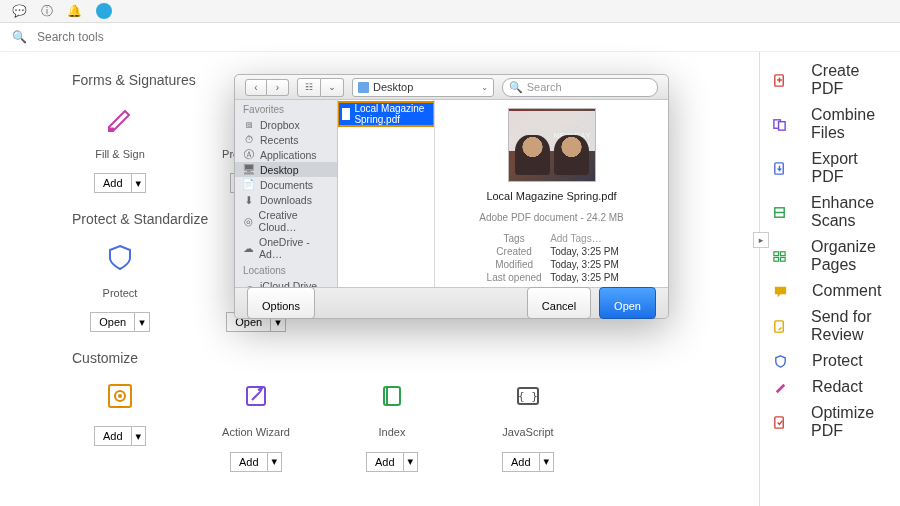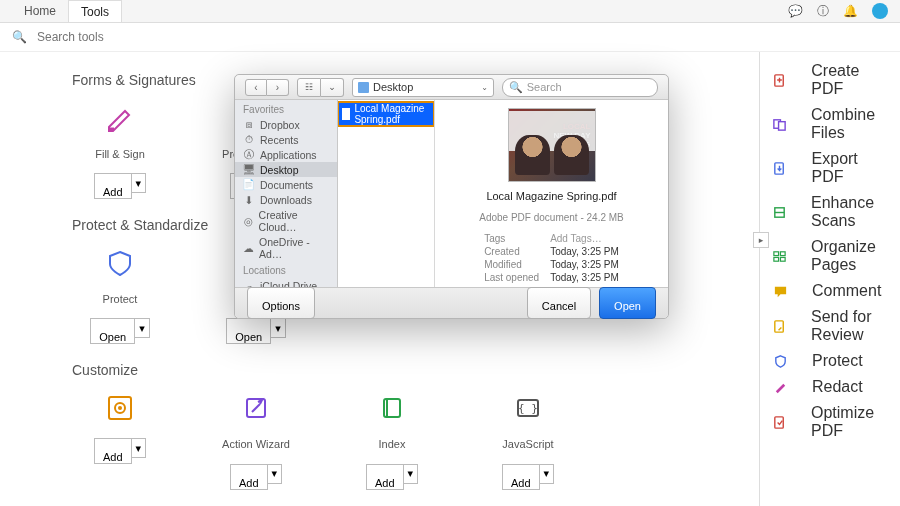--- a/index.html
+++ b/index.html
@@ -12,21 +12,21 @@
 .searchbar{height:28px;display:flex;align-items:center;padding:0 12px;border-bottom:1px solid #eee;color:#888}
 .searchbar input{border:none;outline:none;margin-left:8px;font-size:12px;flex:1}
 .main{display:flex;height:calc(100% - 50px)}
 .content{flex:1;padding:10px 20px 10px 72px;overflow:auto}
 .section-title{font-size:14px;color:#555;margin:10px 0 12px}
 .grid{display:flex;gap:40px;flex-wrap:wrap;margin-bottom:18px}
 .tool{width:96px;display:flex;flex-direction:column;align-items:center;gap:12px;text-align:center}
 .tool-icon{width:36px;height:36px;display:flex;align-items:center;justify-content:center}
 .tool-label{font-size:11px;color:#555;line-height:1.2}
 .splitbtn{display:flex}
-.splitbtn button{height:20px;font-size:11px;border:1px solid #bbb;background:#fff;padding:12px 8px;cursor:pointer}
+.splitbtn button{height:20px;font-size:11px;border:1px solid #bbb;background:#fff;padding:0 8px;cursor:pointer}
 .splitbtn button:last-child{padding:0 4px;border-left:none}
 .rightpane{width:120px;border-left:1px solid #ddd;padding:6px 8px 6px 12px;position:relative}
 .rp-item{display:flex;align-items:center;gap:24px;padding:4px 0;font-size:16px;color:#333;cursor:pointer}
 .rp-icon{width:16px;height:16px;display:flex;align-items:center;justify-content:center}
 .rp-collapse{position:absolute;left:-7px;top:180px;width:14px;height:14px;border:1px solid #ccc;background:#fff;display:flex;align-items:center;justify-content:center;font-size:9px;color:#666;cursor:pointer}
 
 .dialog{position:absolute;left:234px;top:74px;width:433px;height:243px;background:#ececec;border:1px solid #b5b5b5;border-radius:5px;box-shadow:0 12px 40px rgba(0,0,0,.3);display:flex;flex-direction:column}
 .dlg-toolbar{height:24px;background:linear-gradient(#f7f7f7,#e3e3e3);border-bottom:1px solid #c8c8c8;display:flex;align-items:center;gap:8px;padding:0 10px;border-radius:5px 5px 0 0}
 .dlg-nav{display:flex}
 .dlg-nav button{width:22px;height:17px;border:1px solid #b0b0b0;background:linear-gradient(#fff,#eee);font-size:10px;color:#666;padding:0;cursor:pointer}
@@ -54,37 +54,33 @@
 .preview{flex:1;display:flex;flex-direction:column;align-items:center;padding:8px 10px 4px;font-size:10px;color:#555}
 .thumb{width:86px;height:108px;background:#888;border:1px solid #bbb;display:flex;align-items:center;justify-content:center;position:relative;overflow:hidden}
 .thumb::before{content:"";position:absolute;inset:0;background:linear-gradient(135deg,#8c2f2f 0%,#6b4a3a 40%,#3a3a4a 100%)}
 .thumb-text{position:absolute;top:14px;right:4px;color:#fff;font-weight:700;font-size:8px;line-height:1.1;text-align:right;text-shadow:0 0 2px #000}
 .thumb-sub{position:absolute;bottom:30px;left:0;right:0;background:rgba(238,238,238,.9);height:40px}
 .thumb-people{position:absolute;bottom:6px;left:6px;right:6px;height:40px;display:flex;gap:4px}
 .thumb-people span{flex:1;background:radial-gradient(circle at 50% 30%,#c9a07a 0 30%,#3a2a2a 31%);border-radius:40% 40% 10% 10%}
 .pv-name{margin-top:8px;font-size:11px;color:#222}
 .pv-sub{color:#888;font-size:10px;margin-top:10px}
 .pv-meta{margin-top:10px;display:grid;grid-template-columns:60px auto;gap:2px 6px;font-size:10px}
-.pv-meta .k{text-align:left;color:#888}
+.pv-meta .k{text-align:center;color:#888}
 .pv-meta .v{color:#333}
 .pv-meta .tag{color:#999}
 .dlg-footer{height:30px;background:linear-gradient(#efefef,#e0e0e0);border-top:1px solid #c8c8c8;display:flex;align-items:center;padding:0 12px;gap:8px;border-radius:0 0 5px 5px}
 .dlg-footer .spacer{flex:1}
 .dlg-btn{height:32px;border:1px solid #b0b0b0;background:linear-gradient(#fff,#ededed);border-radius:4px;padding:12px 14px;font-size:11px;cursor:pointer}
 .dlg-btn.primary{background:linear-gradient(#4da3ff,#1a6fe8);color:#fff;border-color:#1a5bb8}
 svg{display:block}
 </style>
 </head>
 <body>
 
 <div class="topbar">
-  <div class="tabs">
-    <div class="tab">Home</div>
-    <div class="tab active">Tools</div>
-  </div>
   <div class="topicons">
     <span>💬</span>
     <span>ⓘ</span>
     <span>🔔</span>
     <span class="avatar"></span>
   </div>
 </div>
 
 <div class="searchbar">
   <span>🔍</span>

